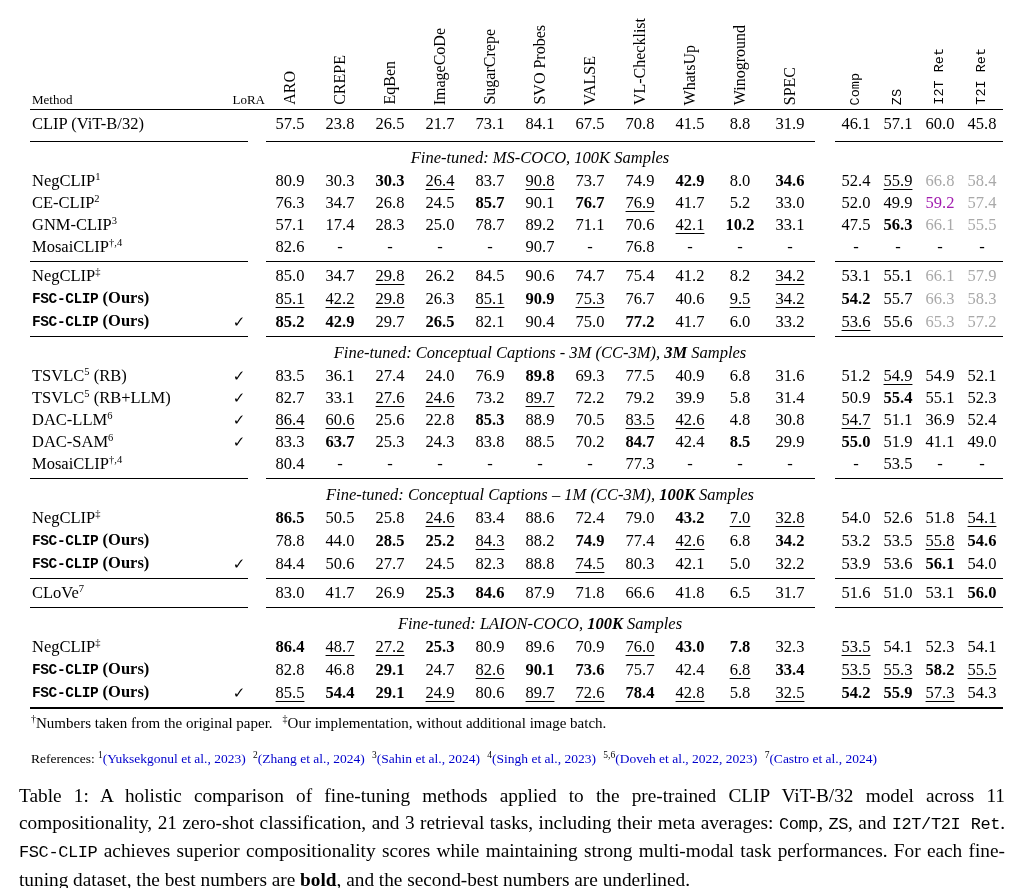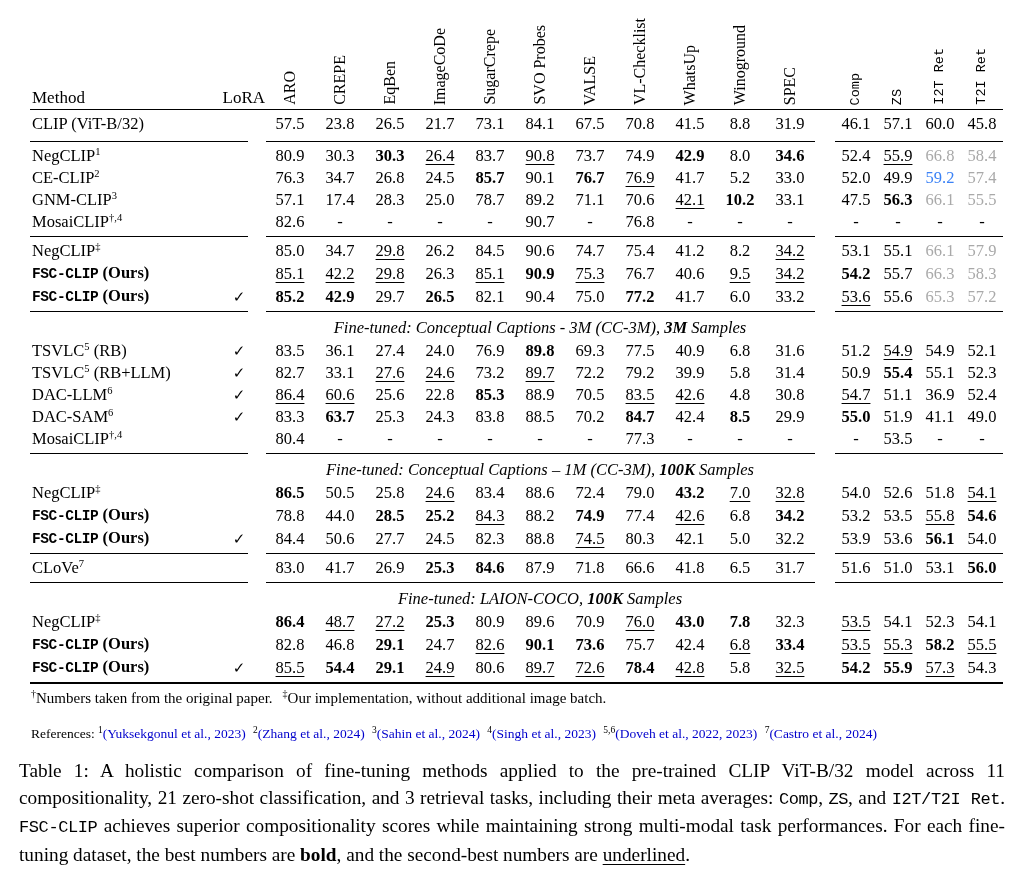--- a/index.html
+++ b/index.html
@@ -7,21 +7,21 @@
     width:1024px;height:888px;background:#ffffff;color:#000;
     font-family:"Liberation Serif",serif;overflow:hidden;
   }
   
   table{
     border-collapse:collapse;table-layout:fixed;
     margin:6px 0 0 30px;width:973px;
   }
   th,td{padding:0;font-weight:normal;white-space:nowrap;overflow:visible;}
   thead th{vertical-align:bottom;border-bottom:1.6px solid #000;height:102px;}
-  th.hlab{text-align:left;font-size:17px;padding-left:2px;padding-bottom:1px;}
+  th.hlab{text-align:left;font-size:13px;padding-left:2px;padding-bottom:1px;}
   th.hrot{text-align:center;}
   .vert{
     display:inline-block;writing-mode:vertical-rl;transform:rotate(180deg);
     font-size:16px;line-height:1.05;padding-bottom:2px;
   }
   .vert.mono-h{font-family:"Liberation Mono",monospace;font-size:13.5px;letter-spacing:0;}
   td.method{text-align:left;font-size:16.5px;padding-left:2px;}
   td.num,td.lora{text-align:center;font-size:16.5px;}
   tr.data td{height:22px;line-height:22px;vertical-align:middle;}
   tr.data.tall td{height:28px;}
@@ -129,20 +129,25 @@
           <div class="hr mseg"></div>
         </td>
         <td colspan="11">
           <div class="hr dseg"></div>
         </td>
         <td colspan="1"></td>
         <td colspan="4">
           <div class="hr"></div>
         </td>
       </tr>
+      <tr class="section">
+        <td colspan="2"></td>
+        <td colspan="11"><span>Fine-tuned: MS-COCO, 100K Samples</span></td>
+        <td colspan="5"></td>
+      </tr>
       <tr class="data">
         <td class="method"><span class="">NegCLIP</span><sup>1</sup></td>
         <td class="lora"></td>
         <td class="num"><span class="">80.9</span></td>
         <td class="num"><span class="">30.3</span></td>
         <td class="num"><span class="b">30.3</span></td>
         <td class="num"><span class="u">26.4</span></td>
         <td class="num"><span class="">83.7</span></td>
         <td class="num"><span class="u">90.8</span></td>
         <td class="num"><span class="">73.7</span></td>
@@ -166,21 +171,21 @@
         <td class="num"><span class="b">85.7</span></td>
         <td class="num"><span class="">90.1</span></td>
         <td class="num"><span class="b">76.7</span></td>
         <td class="num"><span class="u">76.9</span></td>
         <td class="num"><span class="">41.7</span></td>
         <td class="num"><span class="">5.2</span></td>
         <td class="num"><span class="">33.0</span></td>
         <td></td>
         <td class="num"><span class="">52.0</span></td>
         <td class="num"><span class="">49.9</span></td>
-        <td class="num"><span class="" style="color: #3b82f6;">59.2</span></td>
+        <td class="num"><span class="" style="color: #a21caf;">59.2</span></td>
         <td class="num"><span class="" style="color: rgb(169, 169, 169);">57.4</span></td>
       </tr>
       <tr class="data">
         <td class="method"><span class="">GNM-CLIP</span><sup>3</sup></td>
         <td class="lora"></td>
         <td class="num"><span class="">57.1</span></td>
         <td class="num"><span class="">17.4</span></td>
         <td class="num"><span class="">28.3</span></td>
         <td class="num"><span class="">25.0</span></td>
         <td class="num"><span class="">78.7</span></td>

